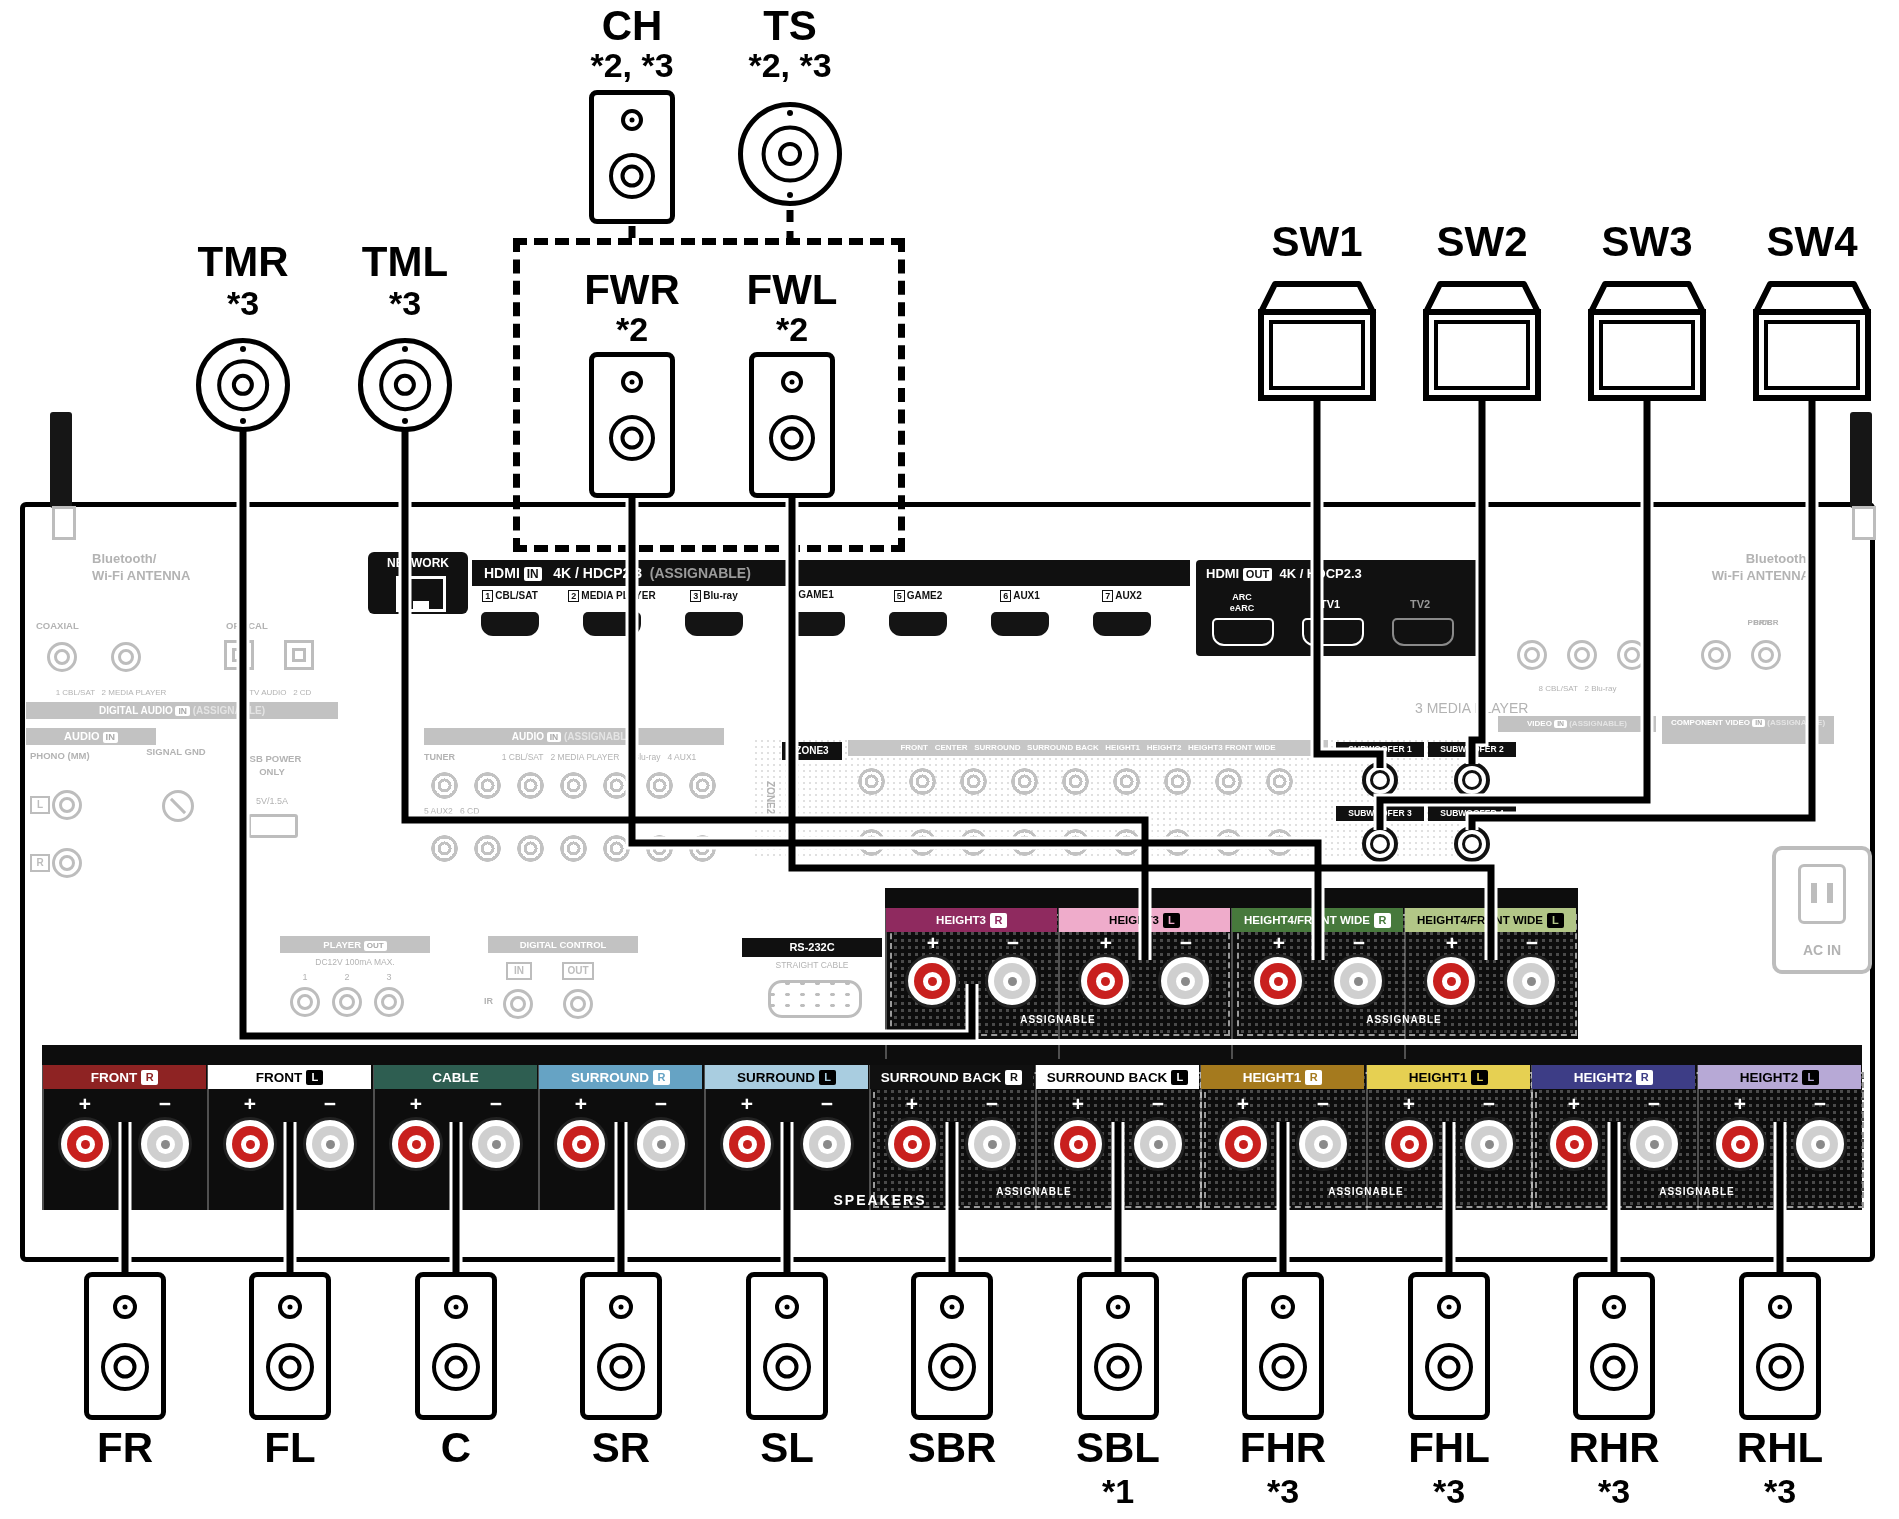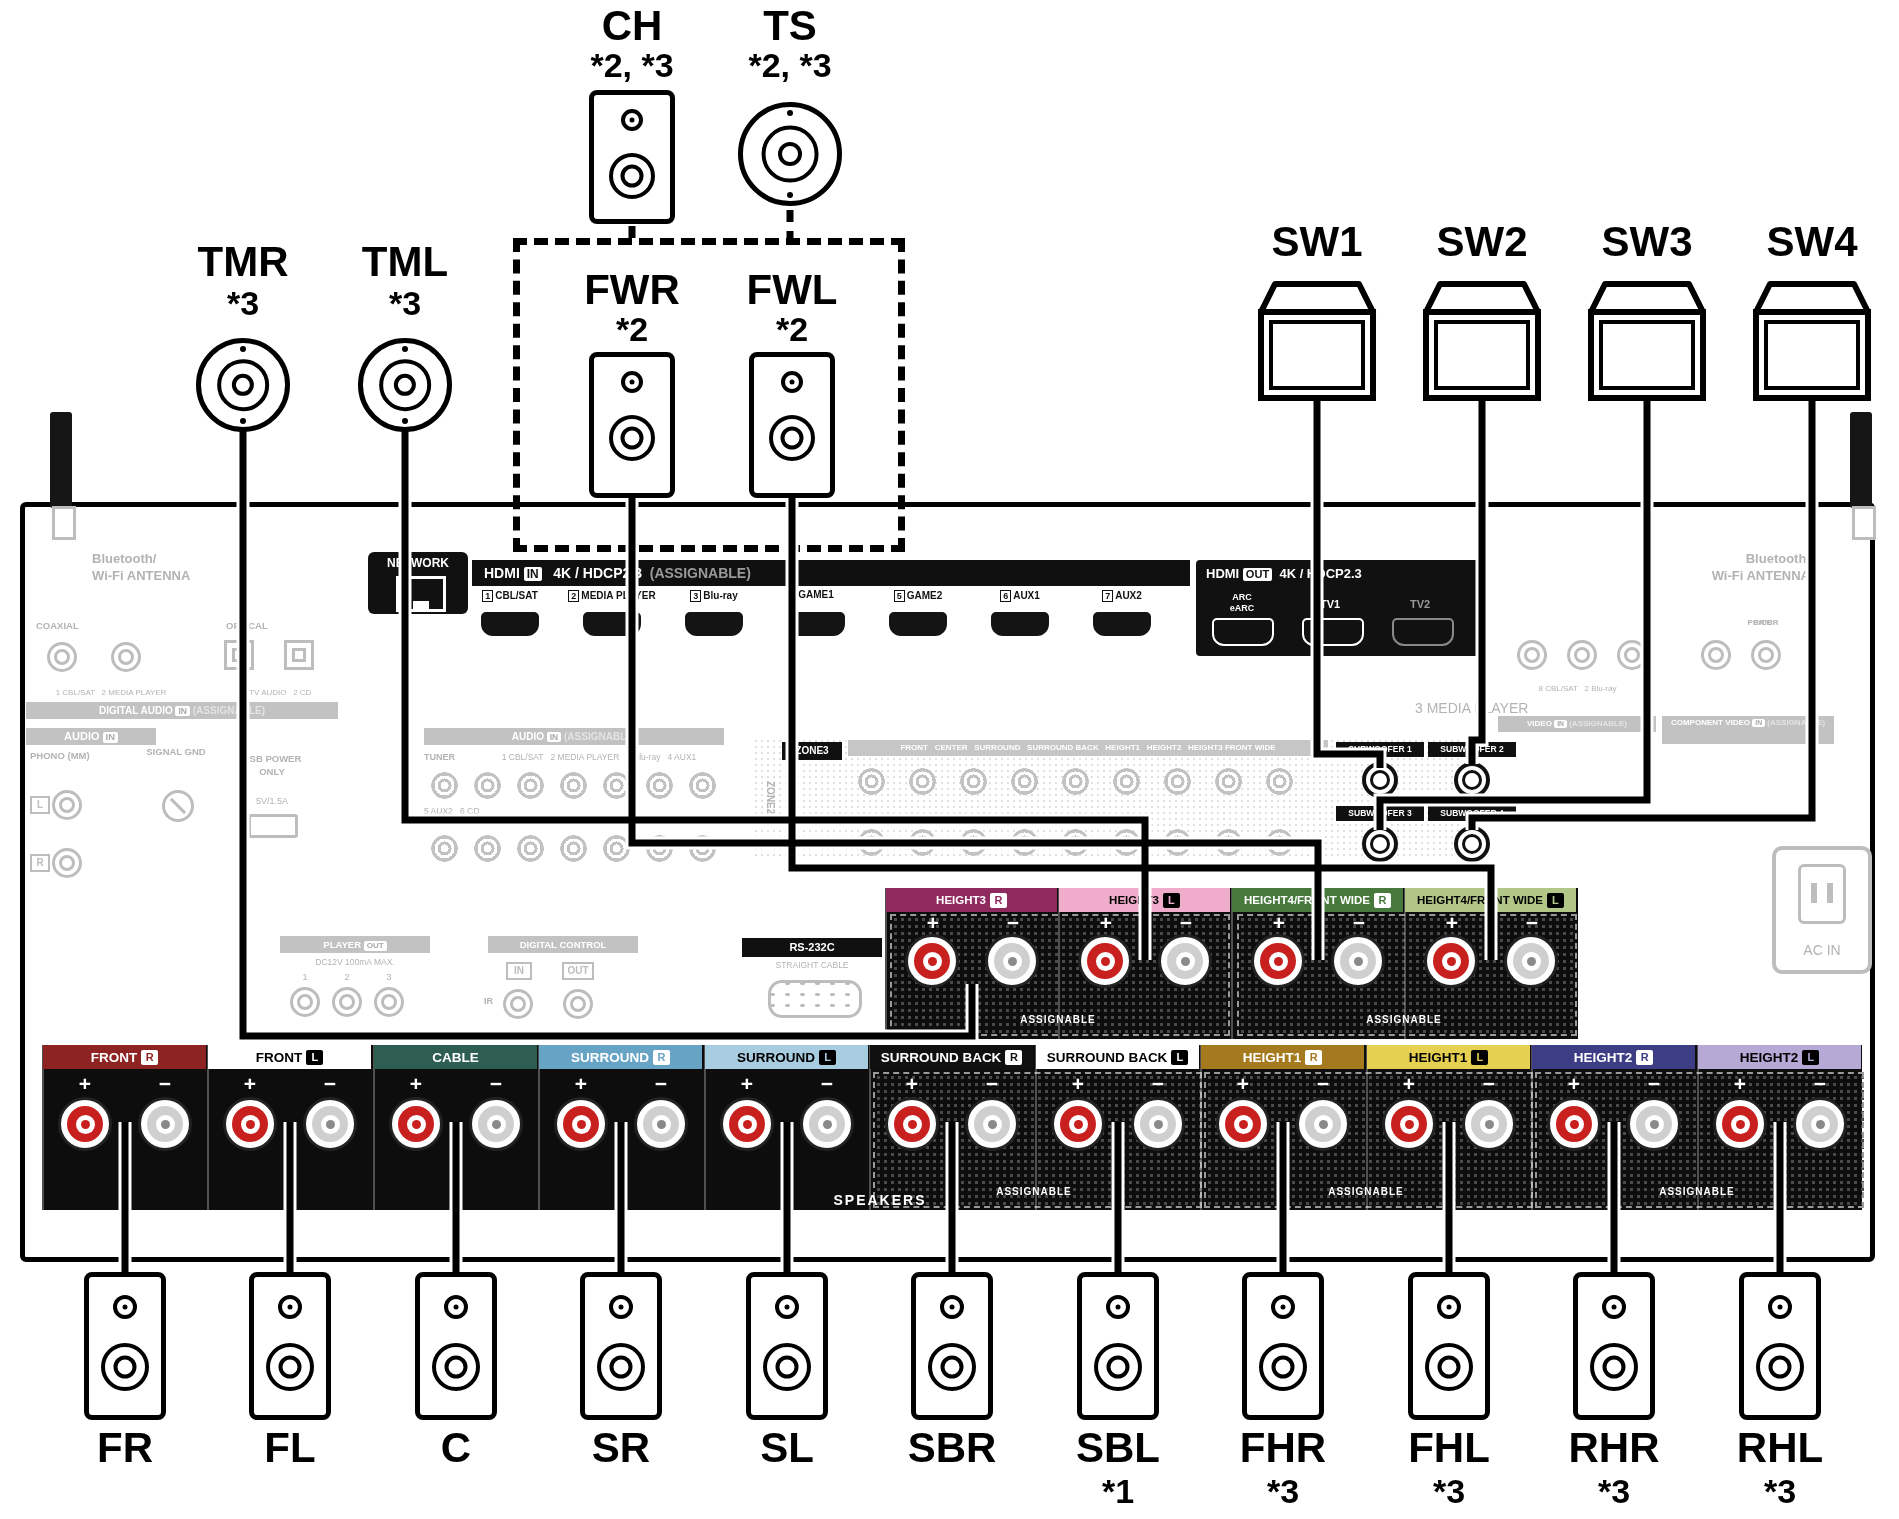--- a/index.html
+++ b/index.html
@@ -53,21 +53,21 @@
   .pnum:empty{display:none;}
   .rdk{position:absolute;width:28px;height:28px;border:4px solid #111;border-radius:50%;background:#fff;z-index:2;}
   .rdk::after{content:"";position:absolute;inset:4px;border:3px solid #111;border-radius:50%;}
   .db9{position:absolute;border:3px solid #bdbdbd;border-radius:14px;background-image:radial-gradient(#bdbdbd 2.2px,rgba(0,0,0,0) 2.6px);background-size:15px 11px;background-position:9px 6px;z-index:2;}
   .stipple{position:absolute;background-image:radial-gradient(#e0e0e0 1px,rgba(0,0,0,0) 1.2px);background-size:6px 6px;z-index:2;}
   
   .strip{position:absolute;background:#0d0d0d;z-index:3;}
   .assignzone{position:absolute;border:2px dashed #9a9a9a;background-image:radial-gradient(#4a4a4a 1.5px,rgba(0,0,0,0) 1.7px);background-size:7px 7px;z-index:3;}
   .assigntx{position:absolute;color:#fff;font-weight:bold;font-size:10px;letter-spacing:1px;text-align:center;z-index:4;}
   .speakerstx{position:absolute;color:#fff;font-weight:bold;font-size:14px;letter-spacing:2px;text-align:center;z-index:4;}
-  .tg{position:absolute;z-index:4;box-shadow:inset 2px 0 0 rgba(255,255,255,.28);}
+  .tg{position:absolute;z-index:4;box-shadow:inset 2px 0 0 rgba(255,255,255,.28);margin-top:20px;}
   .tbar{position:absolute;height:24px;display:flex;align-items:center;justify-content:center;gap:4px;font-weight:bold;overflow:hidden;white-space:nowrap;}
   .tbar.f13{font-size:13.5px;}
   .tbar.f11{font-size:11.5px;}
   .sidebox{display:inline-block;min-width:15px;height:15px;line-height:15px;padding:0 1px;border-radius:2px;font-size:11px;font-weight:bold;text-align:center;}
   .sidebox:empty{display:none;}
   .sgn{position:absolute;width:24px;color:#fff;font-weight:bold;font-size:21px;text-align:center;z-index:4;}
   .post{position:absolute;width:48px;height:48px;border:3px solid #222;border-radius:50%;background:#fff;display:flex;align-items:center;justify-content:center;z-index:5;}
   .post .a{width:36px;height:36px;border-radius:50%;display:flex;align-items:center;justify-content:center;}
   .post.red .a{background:#c8201e;}
   .post.wht .a{background:#cfcfcf;}
@@ -273,21 +273,21 @@
     <span>COMPONENT VIDEO</span>
     <span class="bdg">IN</span>
     <span class="dimw">(ASSIGNABLE)</span>
   </div>
 
   <div class="abs pc" style="left:1772px;top:846px;width:92px;height:120px;border:4px solid #bdbdbd;border-radius:10px">
     <div style="position:absolute;left:22px;top:14px;width:42px;height:54px;border:3px solid #bdbdbd;border-radius:6px">
       <div style="position:absolute;left:10px;top:16px;width:6px;height:20px;background:#bdbdbd"></div>
       <div style="position:absolute;left:26px;top:16px;width:6px;height:20px;background:#bdbdbd"></div>
     </div>
-    <div class="gtx" style="position:absolute;left:0;top:92px;width:100%;font-weight:normal;font-size:14px;text-align:center">AC IN</div>
+    <div class="gtx" style="position:absolute;left:0;top:92px;width:100%;font-weight:bold;font-size:14px;text-align:center">AC IN</div>
   </div>
 
   <div class="stipple" style="left:753px;top:738px;width:710px;height:122px"></div>
   <div class="abs pc gtx" style="left:756px;top:742px;width:20px;height:112px;writing-mode:vertical-rl;font-weight:bold;font-size:10px;text-align:center">ZONE2</div>
   <div class="blackbar abs pc" style="left:782px;top:742px;width:60px;height:18px;line-height:18px;font-size:10px;text-align:center">ZONE3</div>
   <div class="abs pc pre" style="left:848px;top:740px;width:480px;height:16px;line-height:16px;background:#c6c6c6;color:#fff;font-weight:bold;font-size:8px;text-align:center;overflow:hidden">FRONT   CENTER   SURROUND   SURROUND BACK   HEIGHT1   HEIGHT2   HEIGHT3 FRONT WIDE</div>
   <div class="jackgrid" style="left:846px;top:751px;width:462px;height:122px;background-size:51px 61px"></div>
   <div class="blackbar abs pc" style="left:1336px;top:742px;width:88px;height:15px;line-height:15px;font-size:8.5px;text-align:center">SUBWOOFER 1</div>
   <div class="blackbar abs pc" style="left:1428px;top:742px;width:88px;height:15px;line-height:15px;font-size:8.5px;text-align:center">SUBWOOFER 2</div>
   <div class="blackbar abs pc" style="left:1336px;top:806px;width:88px;height:15px;line-height:15px;font-size:8.5px;text-align:center">SUBWOOFER 3</div>

